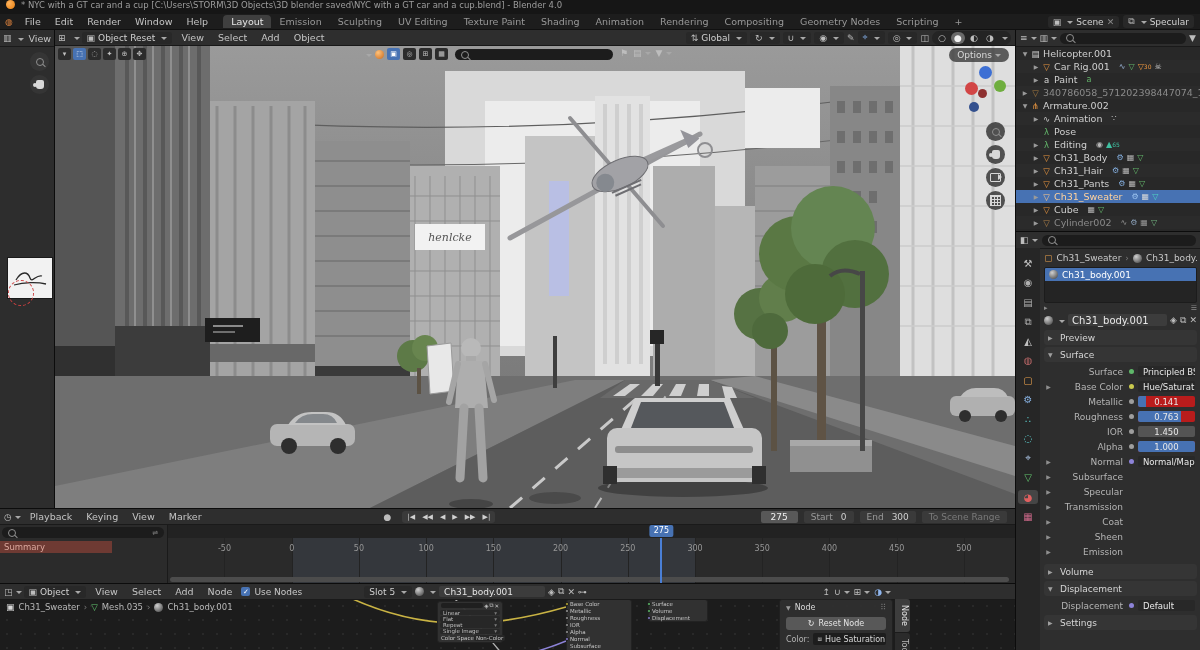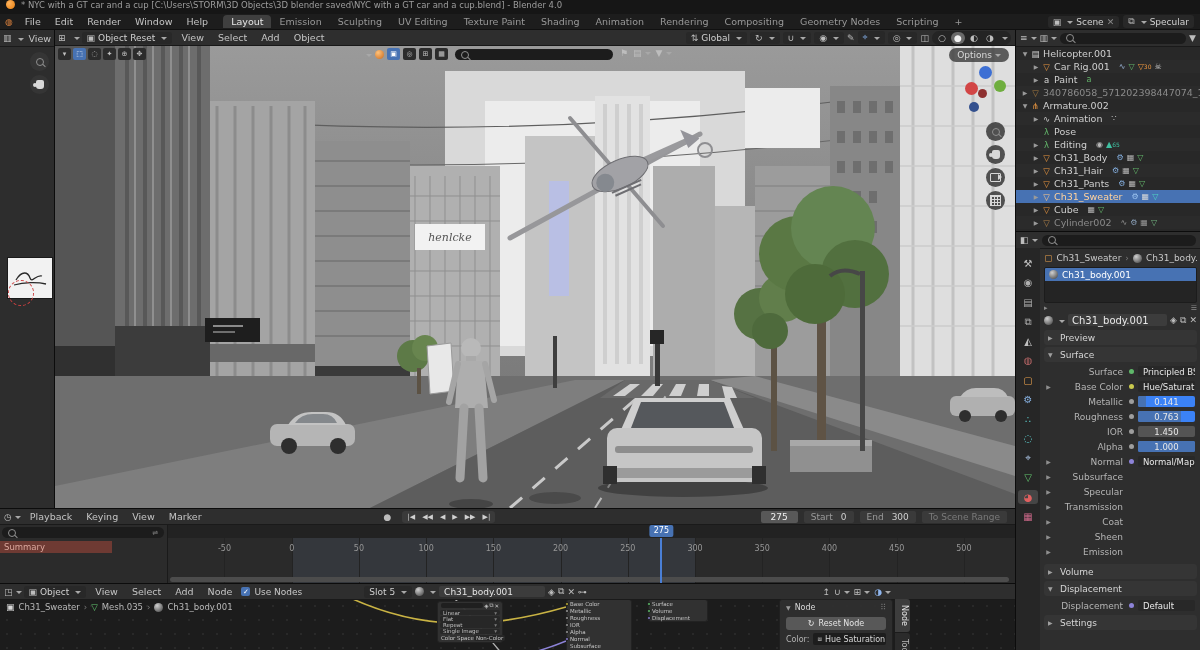--- a/index.html
+++ b/index.html
@@ -67,21 +67,21 @@
   .crumb{display:flex;align-items:center;gap:4px;height:14px;font-size:9px;color:#c8c8c8;white-space:nowrap;overflow:hidden}
   .slotlist{background:#242424;border:1px solid #1c1c1c;border-radius:2px;height:34px;margin-top:2px;overflow:hidden}
   .slotrow{height:13px;background:#4772b3;color:#fff;display:flex;align-items:center;gap:4px;padding:0 4px;font-size:9px}
   .matsphere{width:9px;height:9px;border-radius:50%;background:radial-gradient(circle at 35% 30%,#cfcfcf,#3a3a3a);flex:none}
   .prow{display:flex;align-items:center;height:15px;font-size:9px}
   .prow .plabel{width:70px;text-align:right;color:#b4b4b4;padding-right:6px;flex:none;white-space:nowrap}
   .prow .pexp{width:9px;color:#8f8f8f;font-size:6px;flex:none;text-align:center}
   .socketdot{width:5px;height:5px;border-radius:50%;flex:none;margin-right:4px}
   .ctl{flex:1;height:11px;border-radius:2px;position:relative;display:flex;align-items:center;overflow:hidden;margin-right:2px}
   .prow[data-type="dropdown"] .ctl{background:#282828;padding-left:5px}
-  .prow[data-type="slider"] .ctl{background:#3b82f6;justify-content:center}
+  .prow[data-type="slider"] .ctl{background:#b91c1c;justify-content:center}
   .prow[data-type="field"] .ctl{background:#545454;justify-content:center}
   .ctl .fillbar{position:absolute;left:0;top:0;bottom:0;background:#4772b3}
   .ctl .cval{position:relative;color:#e8e8e8;font-size:8.5px;z-index:1;white-space:nowrap}
   .sec{display:flex;align-items:center;gap:5px;height:15px;background:#353535;border-radius:3px;margin:2px 0;padding-left:4px;font-size:9px;color:#d6d6d6}
   .sec .arr{font-size:6px;color:#9f9f9f;width:7px}
   
   #timeline{left:0;top:508px;width:1015px;height:75px;background:#262626;border-top:1px solid #0c0c0c;box-sizing:border-box;overflow:hidden}
   #tl-header{height:15px;background:#2e2e2e;border-bottom:1px solid #1a1a1a;display:flex;align-items:center;gap:2px;padding:0 4px}
   .transport{display:flex;align-items:center;gap:1px;background:#3a3a3a;border-radius:3px;padding:0 2px;margin-left:8px}
   .tr-btn{padding:0 3px;font-size:7px;color:#d0d0d0;height:12px;display:flex;align-items:center}

